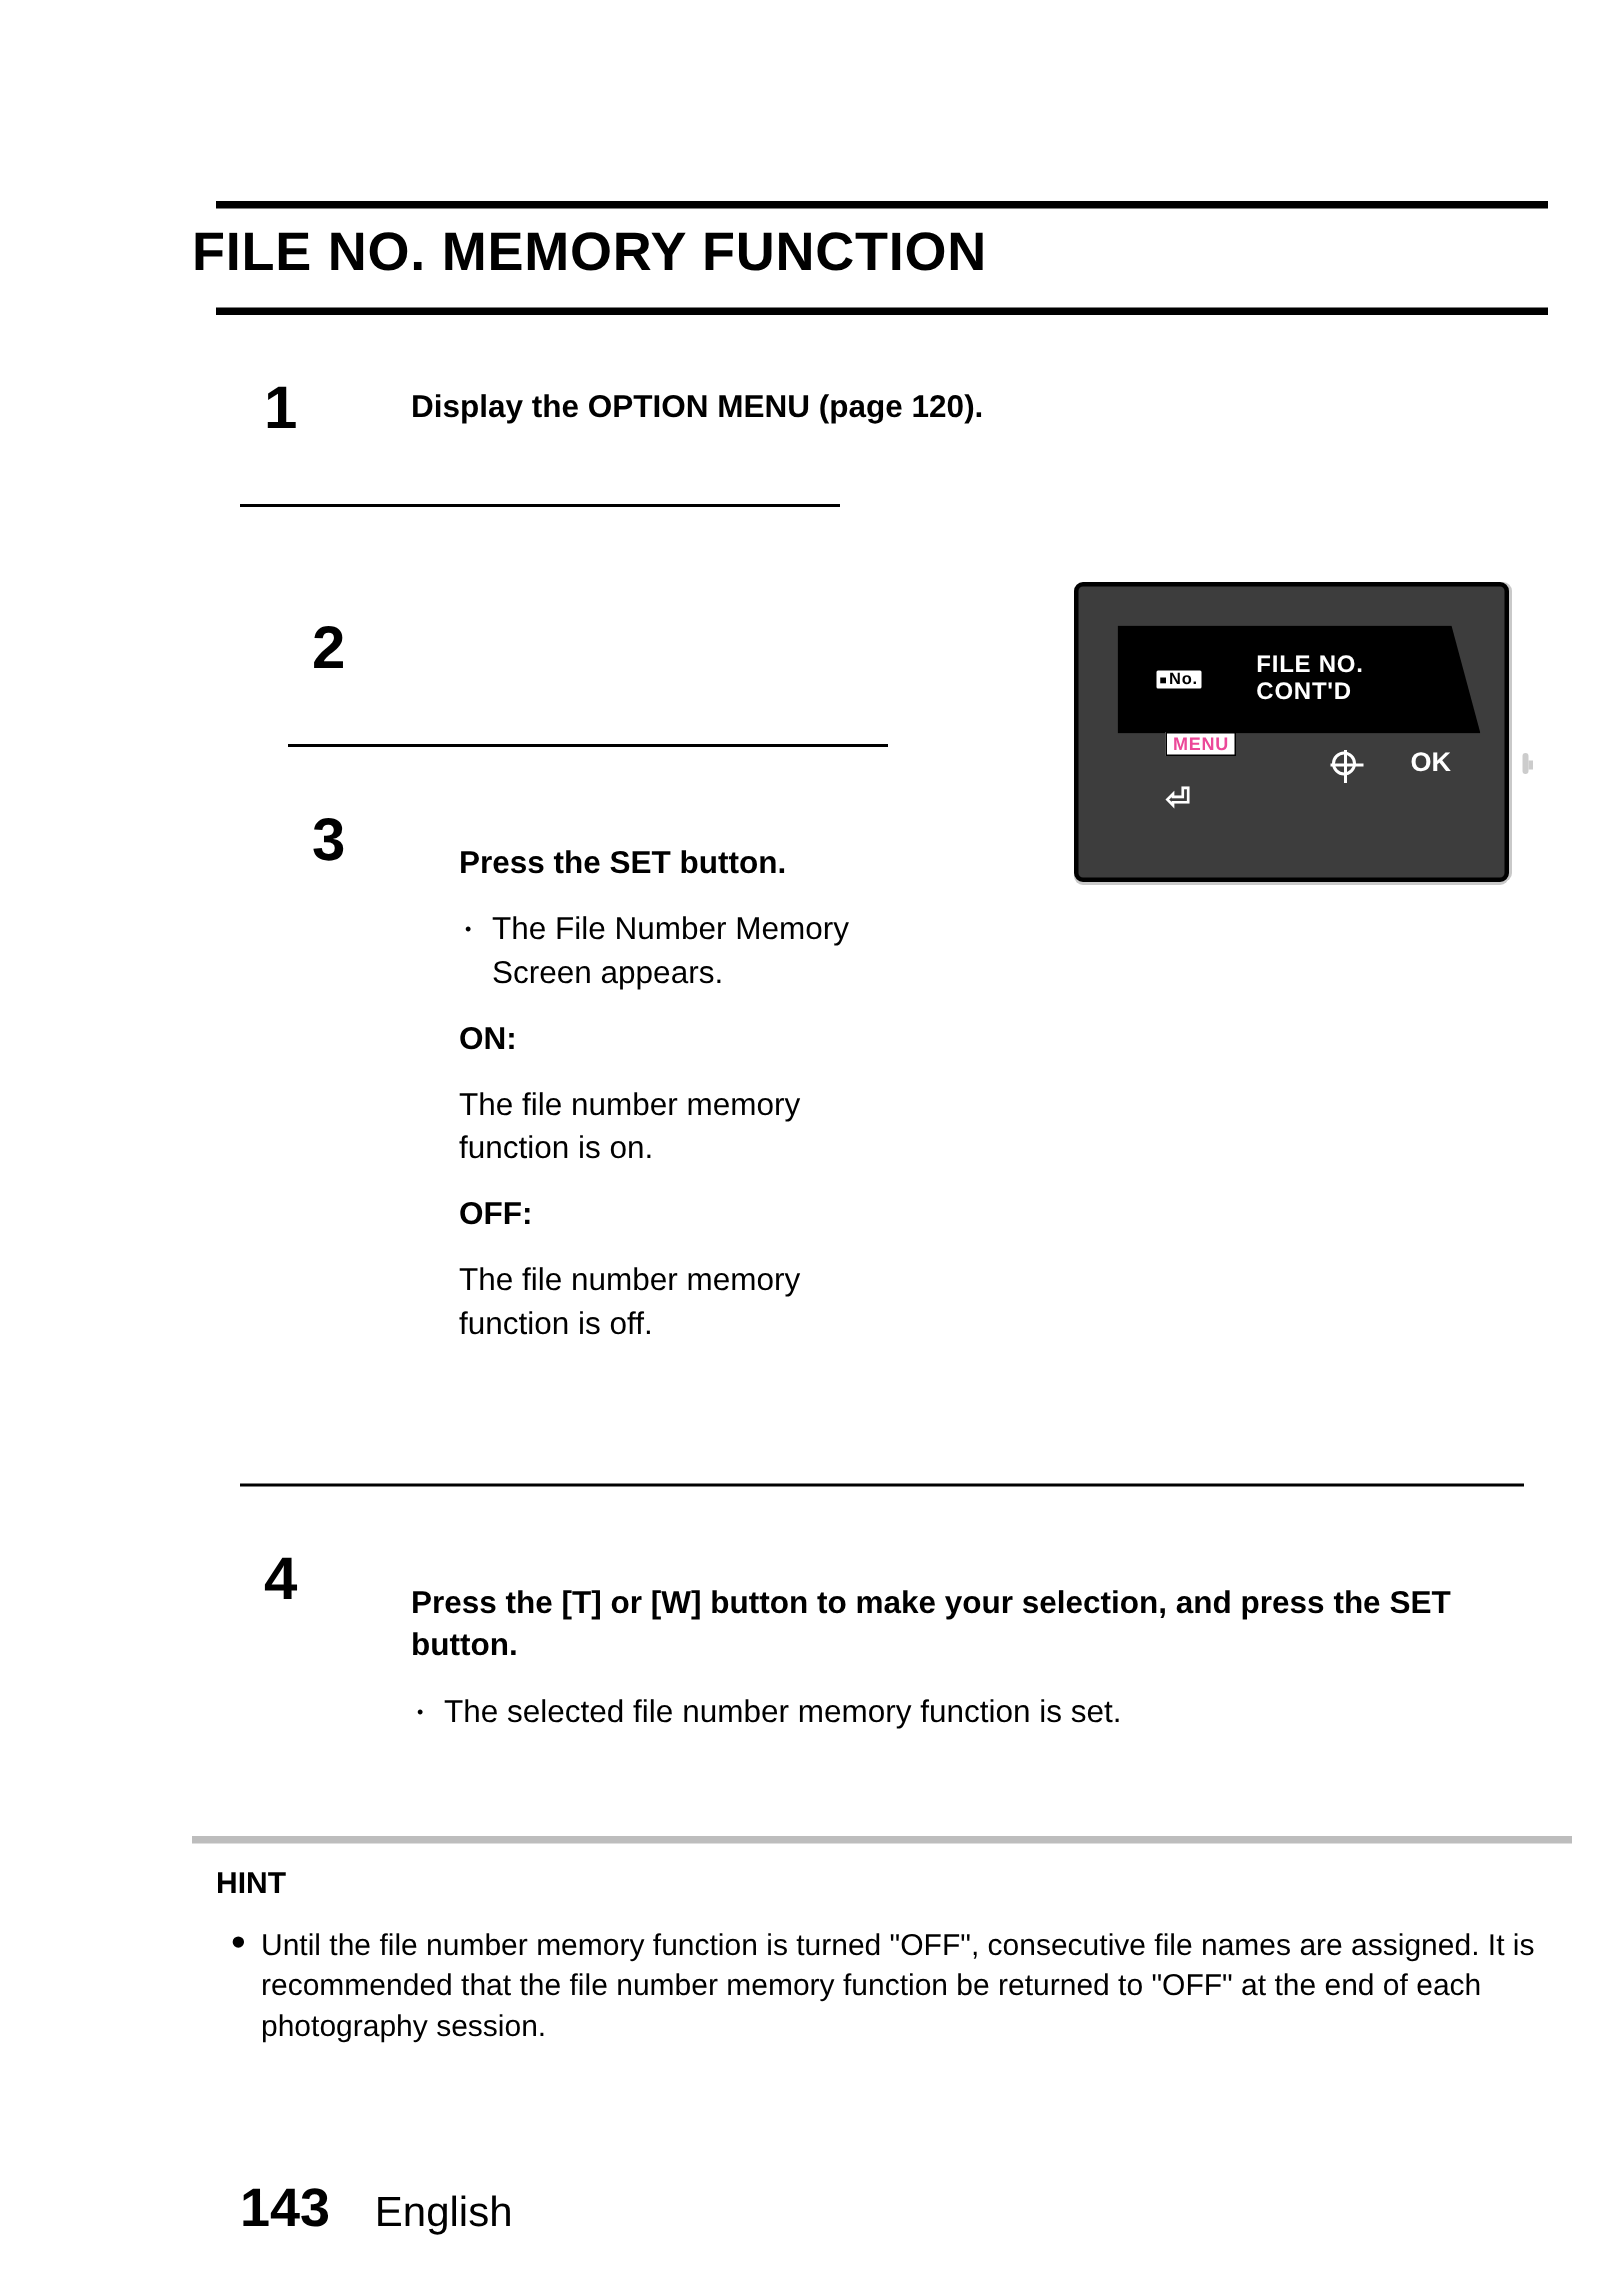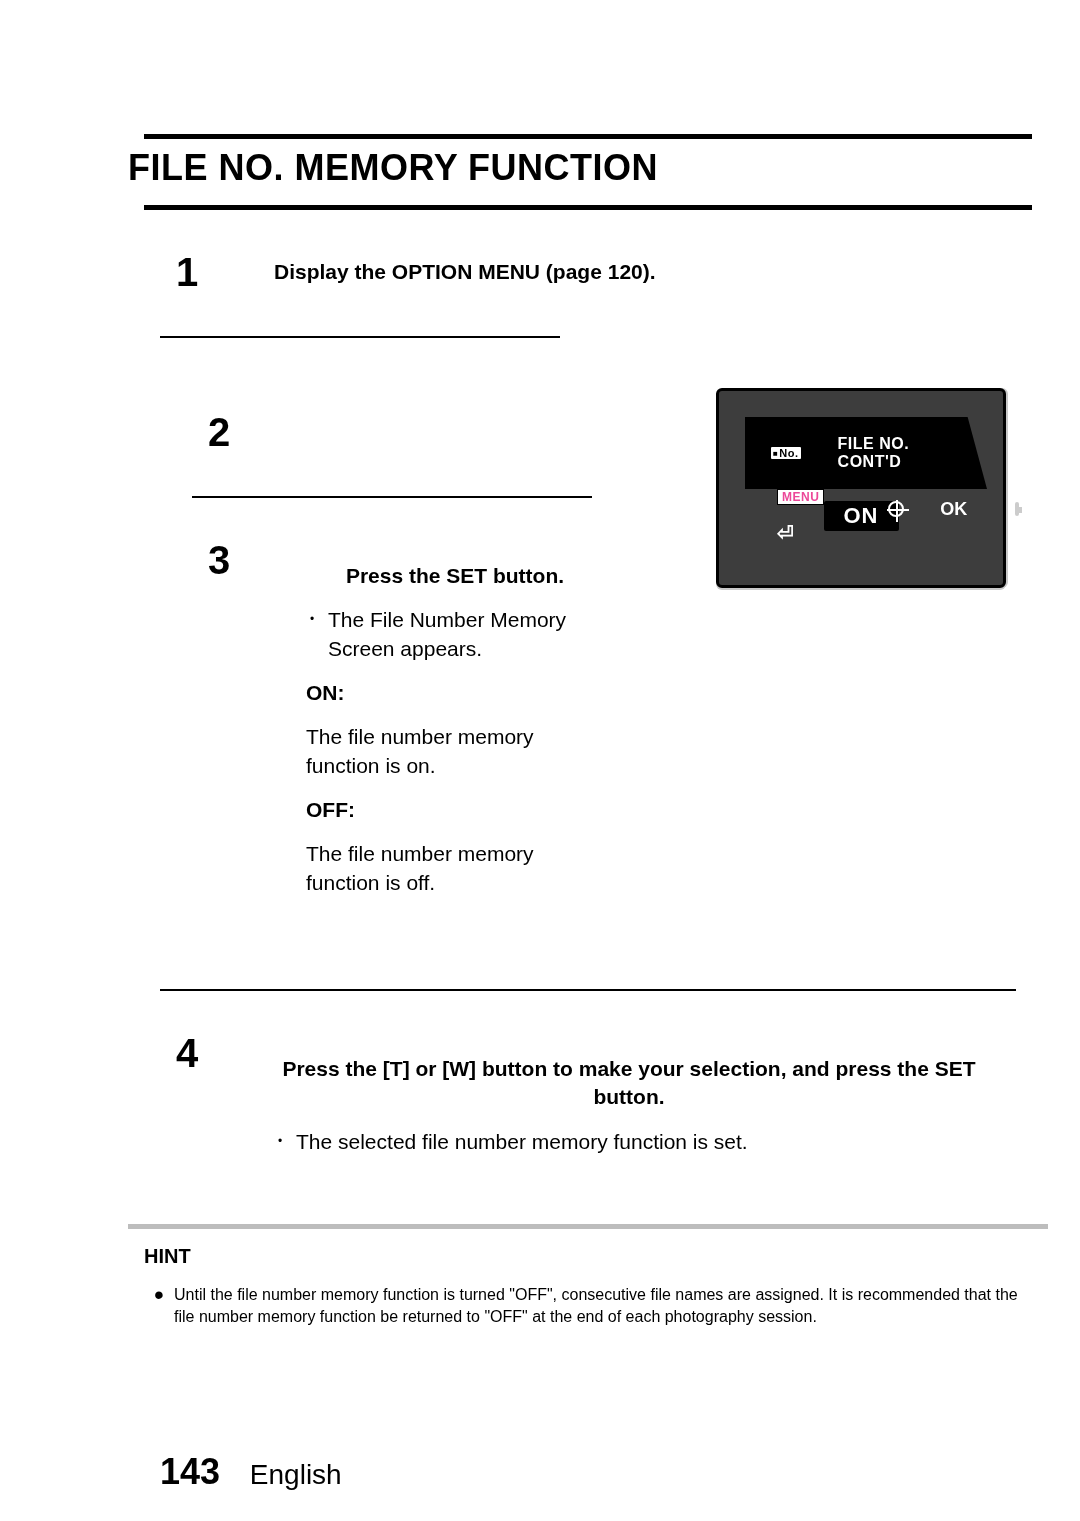--- a/index.html
+++ b/index.html
@@ -7,21 +7,21 @@
   .page { padding: 70px 80px 40px 80px; width: 1080px; height: 1521px; position: relative; }
   .rule-thick { border-top: 5px solid #000; margin-bottom: 6px; }
   .rule-thin { border-top: 2px solid #000; }
   .rule-thin-short { border-top: 2px solid #000; width: 400px; }
   .rule-grey { border-top: 5px solid #bdbdbd; margin: 24px 0 14px 0; }
   h1 { font-size: 36px; font-weight: 900; letter-spacing: 0.5px; margin: 8px 0 10px 0; }
   .steps { margin-top: 14px; }
   .step { display: flex; align-items: flex-start; gap: 20px; padding: 10px 0 12px 0; }
   .num { font-size: 40px; font-weight: 900; line-height: 1; width: 30px; flex-shrink: 0; }
   .step-body { flex: 1; font-size: 21px; line-height: 1.35; padding-top: 6px; }
-  .step-body .lead { font-weight: 800; text-align: center; }
+  .step-body .lead { font-weight: 800; }
   .step-body .sub { padding-left: 22px; position: relative; margin-top: 4px; }
   .step-body .sub::before { content: "•"; position: absolute; left: 4px; top: 0; font-size: 12px; line-height: 26px; }
   .optlabel { font-weight: 800; margin-top: 6px; }
   .opttext { }
   .right-col { display: flex; gap: 16px; align-items: flex-start; }
   .left-flow { flex: 1; }
   .screen-wrap { width: 300px; padding-top: 2px; }
   .screen {
     width: 290px; height: 200px;
     background: #3d3d3d;
@@ -50,21 +50,21 @@
   .bottombar .center { display:flex; align-items:center; gap:4px; }
   .bottombar .navdot { display:inline-block; width:16px; height:16px; border:2px solid #fff; border-radius:50%; position:relative; }
   .bottombar .navdot::before, .bottombar .navdot::after { content:""; position:absolute; background:#fff; }
   .bottombar .navdot::before { left:6px; top:-3px; width:2px; height:22px; }
   .bottombar .navdot::after { left:-3px; top:6px; width:22px; height:2px; }
   .bottombar .bat { width:24px; height:14px; border:2px solid #ccc; border-radius:2px; position:relative; display:inline-block; }
   .bottombar .bat::after { content:""; position:absolute; right:-5px; top:3px; width:3px; height:6px; background:#ccc; }
   .icon-no { display:inline-block; border:1px solid #000; padding:0 3px; font-size:14px; font-weight:700; vertical-align:2px; }
   .icon-no::before { content:"\25A0"; font-size:9px; margin-right:2px; }
   .hint-title { font-weight: 900; font-size: 20px; margin-bottom: 4px; }
-  .hint-body { font-size: 16px; line-height: 1.35; padding-left: 30px; position: relative; }
+  .hint-body { font-size: 20px; line-height: 1.35; padding-left: 30px; position: relative; }
   .hint-body::before { content:"\2022"; position:absolute; left:10px; top:0; font-size:28px; line-height:22px; }
   .footer { position:absolute; left:80px; bottom:60px; font-size:28px; }
   .footer .pg { font-weight:900; font-size:36px; margin-right:6px; }
 </style>
 </head>
 <body>
 
 <div class="page">
 
   <div class="rule-thick"></div>
@@ -102,21 +102,20 @@
         </div>
       </div>
 
       <div class="screen-wrap">
         <div class="screen">
           <div class="tab">
             <span class="ticon">No.</span>
             <span>FILE NO. CONT'D</span>
           </div>
           <div class="menu-opts">
-            <div><span class="opt sel">ON</span></div>
           </div>
           <div class="bottombar">
             <span>
               <span class="menu-chip">MENU</span>
               <span style="font-size:20px;">⏎</span>
             </span>
             <span class="center">
               <span class="navdot"></span>
               <span>OK</span>
             </span>

